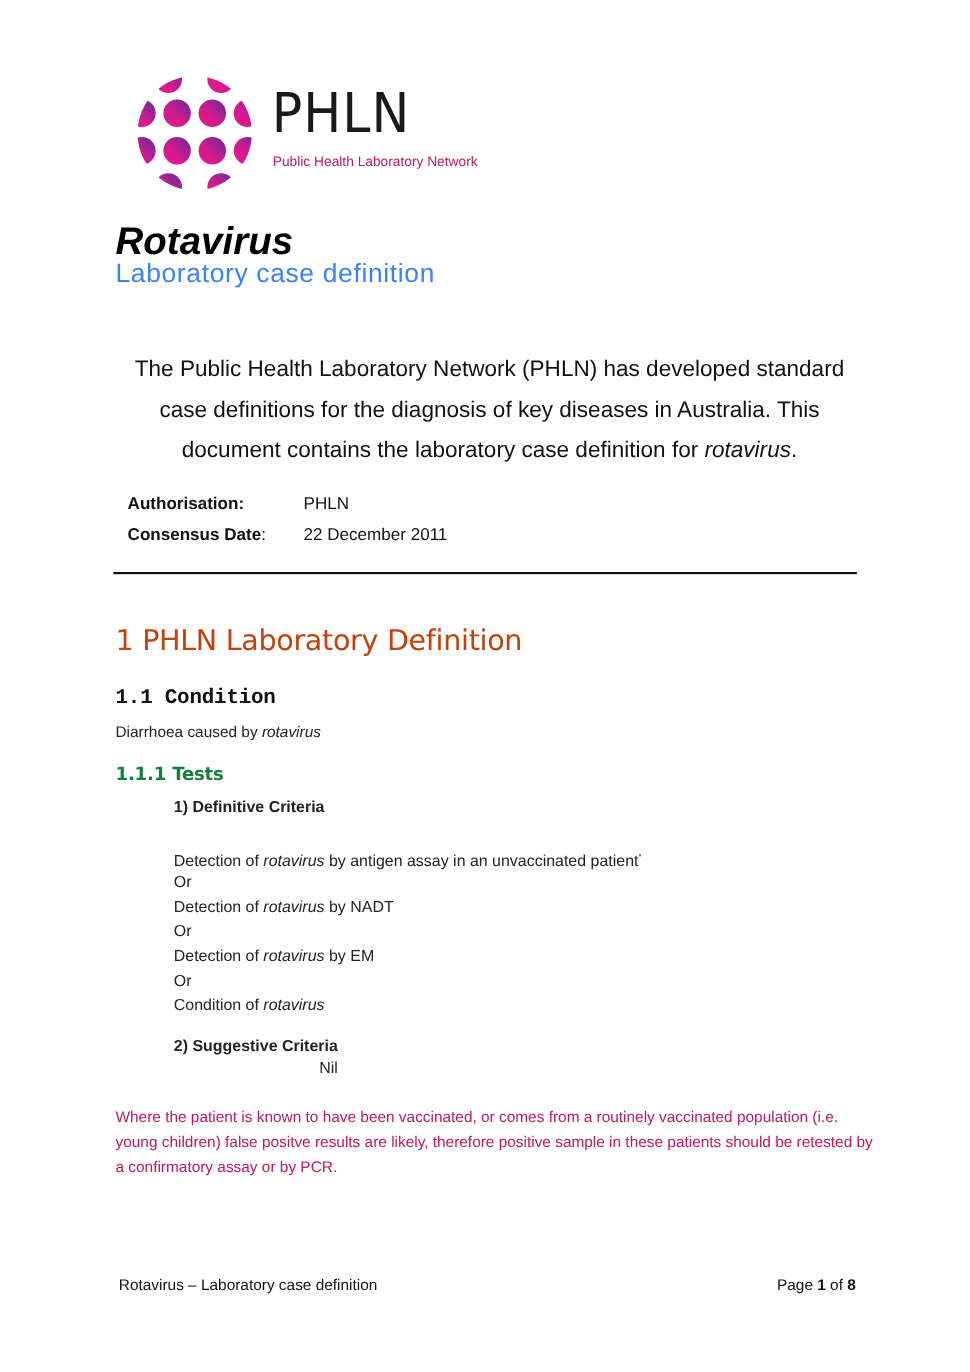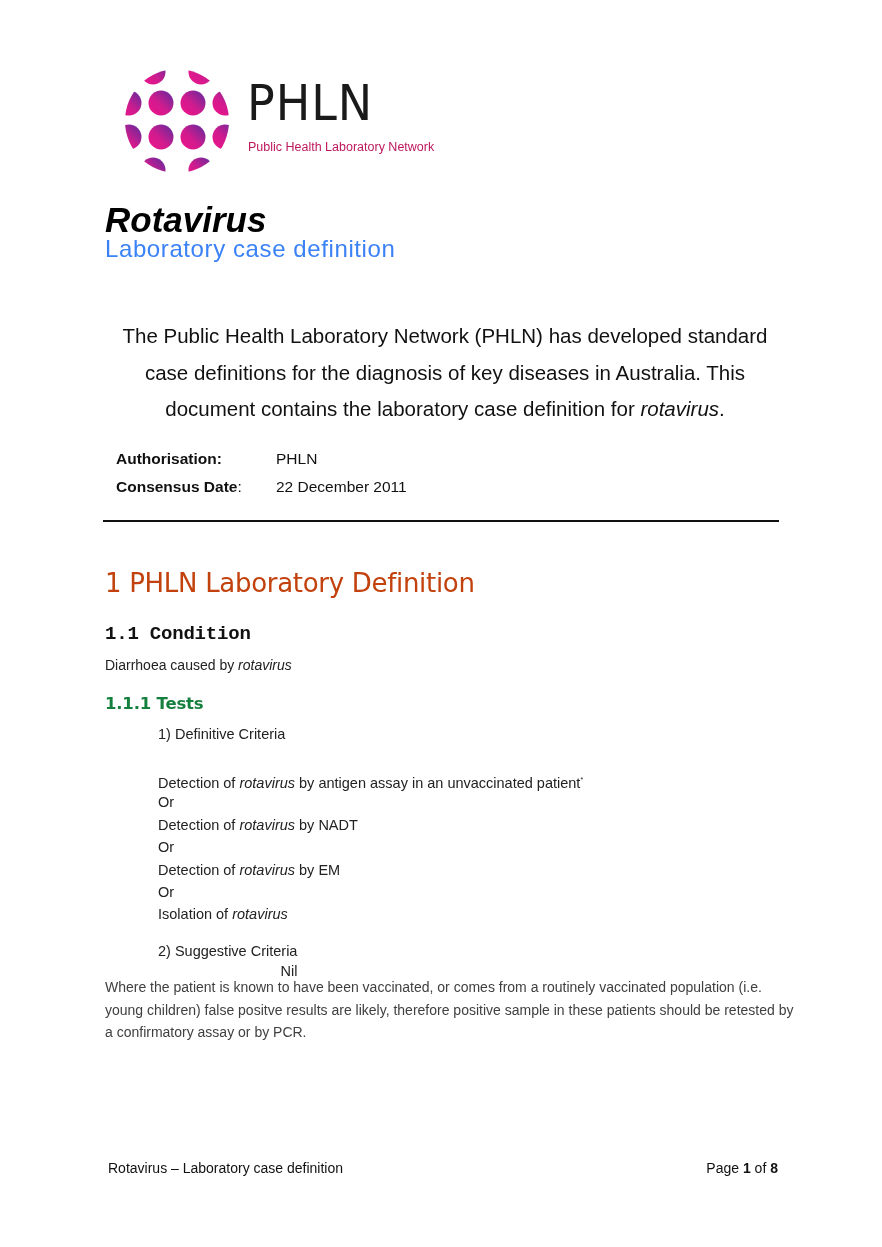--- a/index.html
+++ b/index.html
@@ -22,27 +22,27 @@
   .meta-label .colon { font-weight: normal; }
 
   .rule { position: absolute; left: 103px; top: 520px; width: 676px; height: 2px; background: #111; }
 
   .h1 { position: absolute; left: 105px; top: 568px; font-family: "DejaVu Sans", sans-serif; font-size: 26px; font-weight: normal; color: #c2410c; letter-spacing: -0.3px; }
   .h2 { position: absolute; left: 105px; top: 623px; font-family: Liberation Mono, monospace; font-size: 19px; color: #111; letter-spacing: -0.2px; }
   .cond { position: absolute; left: 105px; top: 657px; font-size: 14px; color: #222; }
   .h3 { position: absolute; left: 105px; top: 694px; font-family: "DejaVu Sans", sans-serif; font-size: 16.5px; color: #15803d; letter-spacing: -0.2px; }
 
   .criteria { position: absolute; left: 158px; top: 725px; font-size: 14.5px; color: #222; }
-  .crit-head { font-weight: normal; line-height: 18px; }
+  .crit-head { font-weight: bold; line-height: 18px; }
   .crit-list { margin-top: 26px; line-height: 22.4px; }
   .crit-line { height: 22.4px; white-space: nowrap; }
   .sup { font-size: 7px; vertical-align: 6px; }
   .crit2 { position: absolute; left: 158px; top: 942px; font-size: 14.5px; color: #222; line-height: 22px; text-align: right; }
 
-  .note { position: absolute; left: 105px; top: 976px; width: 690px; font-size: 14px; line-height: 22.5px; color: #404040; }
+  .note { position: absolute; left: 105px; top: 1004px; width: 690px; font-size: 14px; line-height: 22.5px; color: #be185d; }
 
   .footer { position: absolute; left: 108px; top: 1160px; width: 670px; display: flex; justify-content: space-between; font-size: 14px; color: #111; }
   .footer b { font-weight: bold; }
 </style>
 </head>
 <body>
 
 <div class="logo">
   <svg class="logo-mark" viewBox="0 0 106 106" width="106" height="106">
     <defs>
@@ -99,21 +99,21 @@
 
 <div class="criteria">
   <div class="crit-head">1) Definitive Criteria</div>
   <div class="crit-list">
     <div class="crit-line"><span>Detection of </span><i>rotavirus</i><span> by antigen assay in an unvaccinated patient</span><span class="sup">*</span></div>
     <div class="crit-line"><span>Or</span></div>
     <div class="crit-line"><span>Detection of </span><i>rotavirus</i><span> by NADT</span></div>
     <div class="crit-line"><span>Or</span></div>
     <div class="crit-line"><span>Detection of </span><i>rotavirus</i><span> by EM</span></div>
     <div class="crit-line"><span>Or</span></div>
-    <div class="crit-line"><span>Isolation of </span><i>rotavirus</i></div>
+    <div class="crit-line"><span>Condition of </span><i>rotavirus</i></div>
   </div>
 </div>
 
 <div class="crit2">
   <div class="crit-head">2) Suggestive Criteria</div>
   <div>Nil</div>
 </div>
 
 <p class="note">Where the patient is known to have been vaccinated, or comes from a routinely vaccinated population (i.e. young children) false positve results are likely, therefore positive sample in these patients should be retested by a confirmatory assay or by PCR.</p>
 

